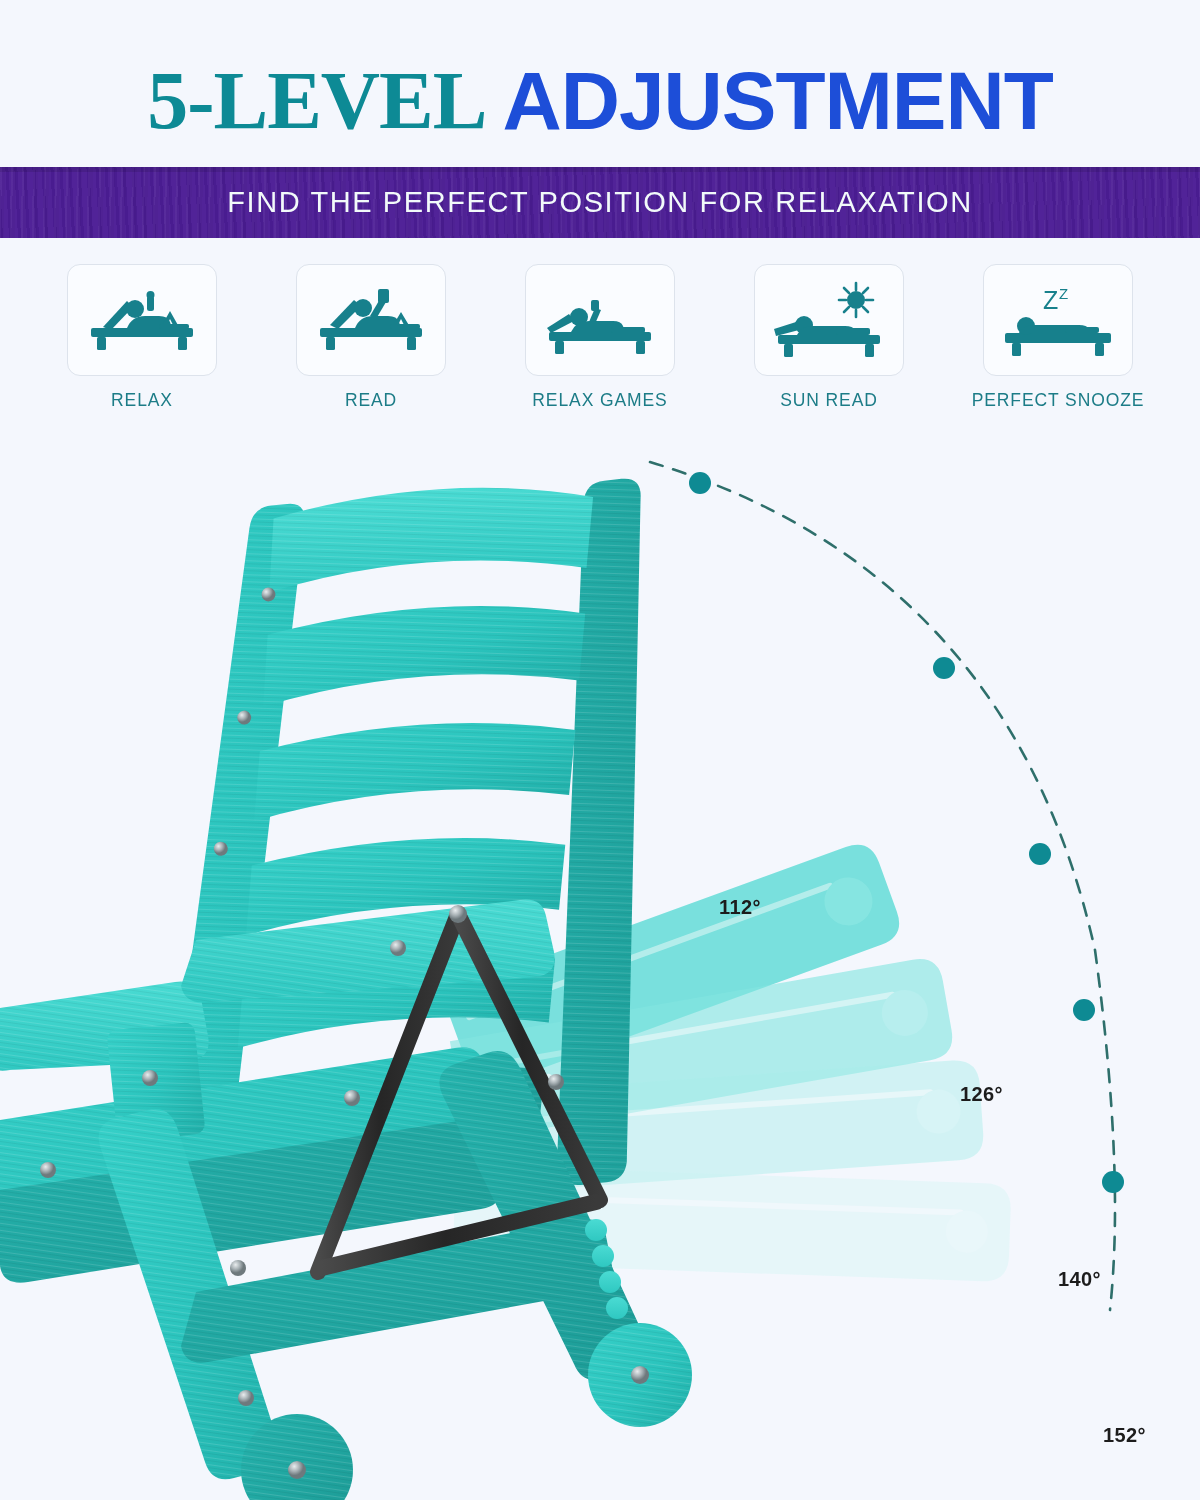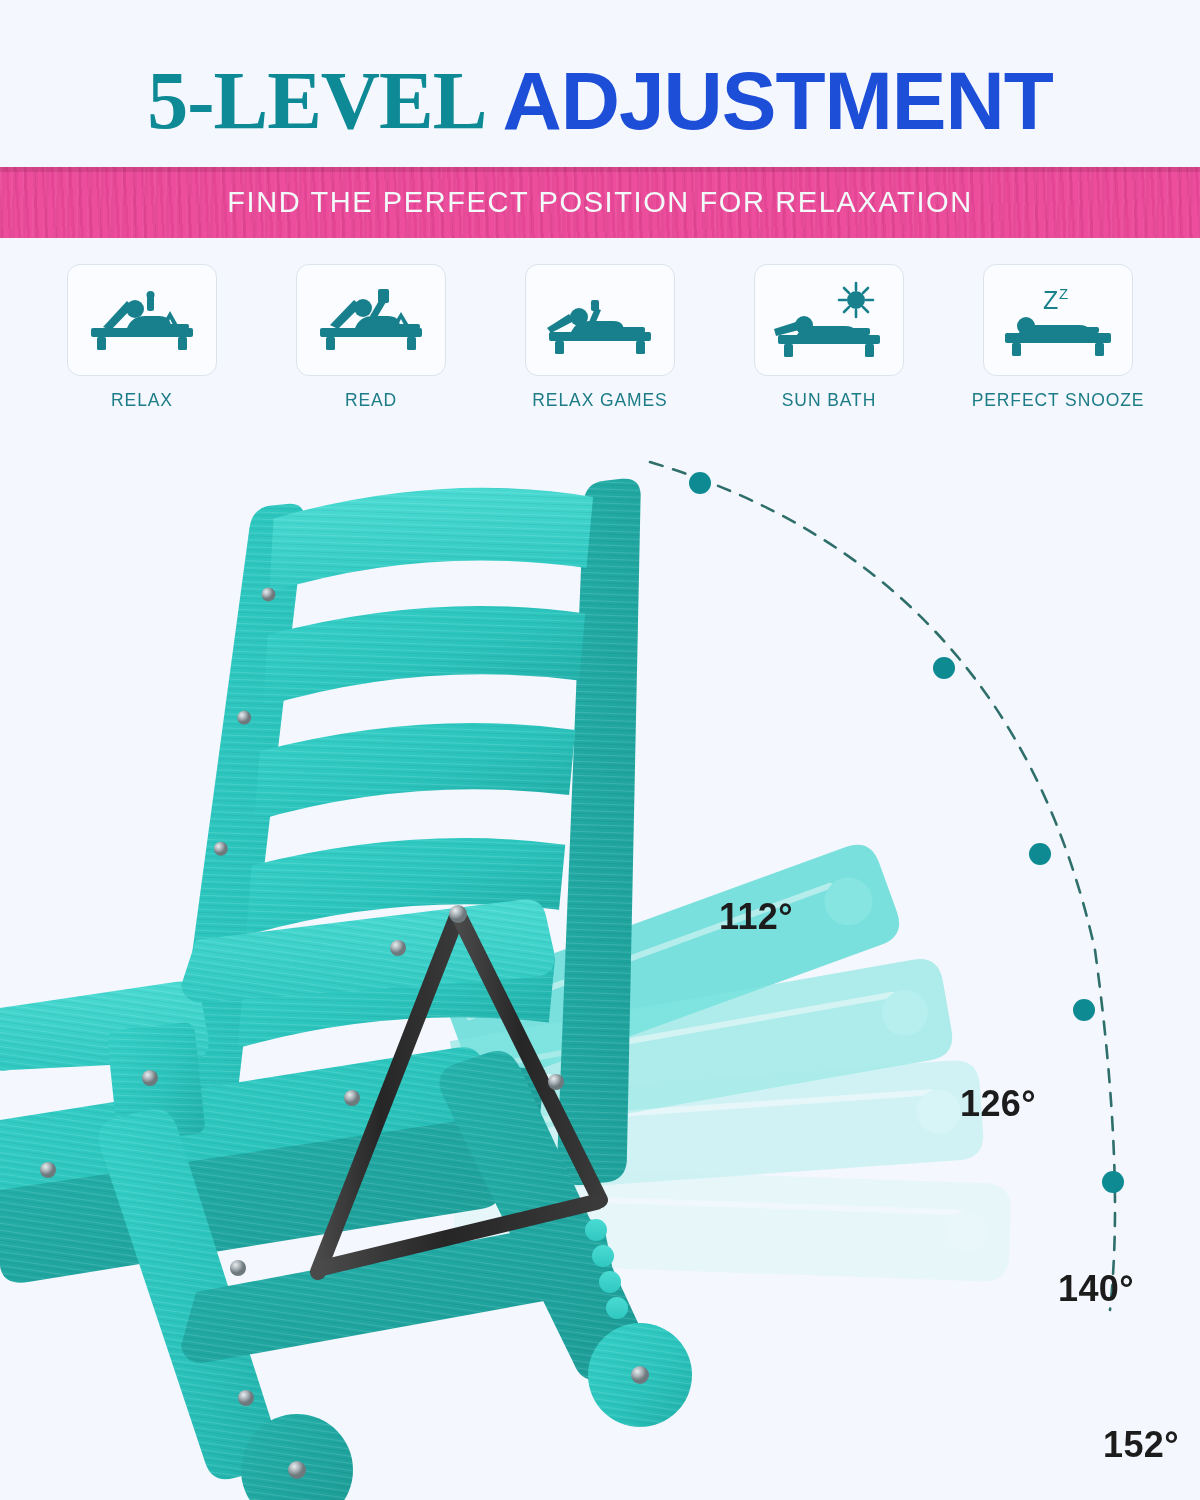--- a/index.html
+++ b/index.html
@@ -20,21 +20,21 @@
   }
   .headline span{
     font-size:82px; font-weight:700; letter-spacing:-1px; line-height:1;
   }
   .hl-accent{ color:#0D8A95;font-family:Liberation Serif, serif; }
   .hl-main{ color:#1d4ed8; margin-left:16px; }
 
   
   .banner{
     position:absolute; top:167px; left:0; width:1200px; height:71px;
-    background:#ec4899;
+    background:#4c1d95;
     display:flex; align-items:center; justify-content:center;
     overflow:hidden;
   }
   .banner::before{
     content:""; position:absolute; inset:0;
     background:
       repeating-linear-gradient(91deg, rgba(255,255,255,.045) 0 2px, rgba(0,0,0,.03) 2px 5px, rgba(255,255,255,0) 5px 11px),
       repeating-linear-gradient(87deg, rgba(0,0,0,.035) 0 3px, rgba(255,255,255,.03) 3px 9px);
     opacity:.9;
   }
@@ -63,21 +63,21 @@
     white-space:nowrap;
   }
 
   
   .stage{ position:absolute; top:430px; left:0; width:1200px; height:1070px; }
   .stage svg{ display:block; width:1200px; height:1070px; }
 
   
   .angles{ position:absolute; inset:0; pointer-events:none; }
   .angle{
-    position:absolute; font-size:36px; font-weight:700; color:#1C1C1C;
+    position:absolute; font-size:20px; font-weight:700; color:#1C1C1C;
     letter-spacing:.4px; white-space:nowrap;
   }
 </style>
 </head>
 <body>
 
 <div id="root">
 
   <div class="headline">
     <span class="hl-accent">5-LEVEL</span>
@@ -167,21 +167,21 @@
             <rect x="8" y="54" width="102" height="9" rx="2"></rect>
             <rect x="14" y="63" width="9" height="13" rx="1.5"></rect>
             <rect x="95" y="63" width="9" height="13" rx="1.5"></rect>
             <path d="M4 48 L26 41 L29 49 L6 55 Z"></path>
             <circle cx="34" cy="44" r="9"></circle>
             <path d="M27 54 q4-9 16-9 l32 0 q8 0 10 4 l2 5 z"></path>
             <rect x="66" y="47" width="34" height="7" rx="2"></rect>
           </svg>
         </span>
       </div>
-      <div class="card-label">SUN BATH</div>
+      <div class="card-label">SUN READ</div>
     </div>
 
     <div class="card">
       <div class="card-box">
         <span>
           <svg width="118" height="78" viewBox="0 0 118 78" fill="#17808C">
             <text x="44" y="28" font-family="Liberation Sans, sans-serif" font-size="25" fill="#17808C">Z</text>
             <text x="60" y="18" font-family="Liberation Sans, sans-serif" font-size="15" fill="#17808C">Z</text>
             <rect x="6" y="52" width="106" height="10" rx="2"></rect>
             <rect x="13" y="62" width="9" height="13" rx="1.5"></rect>

